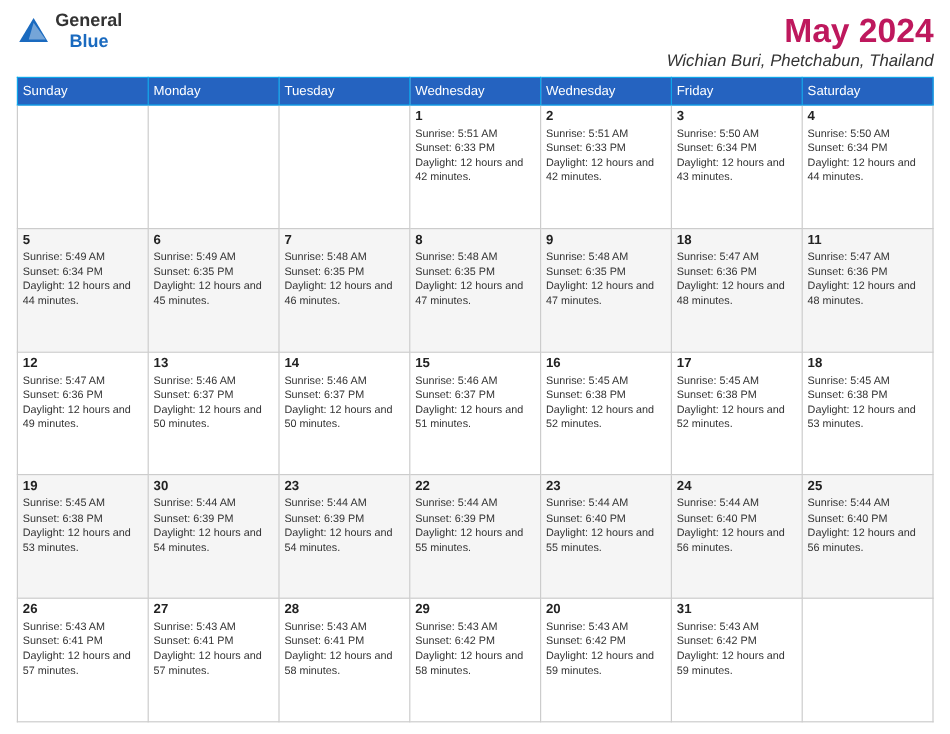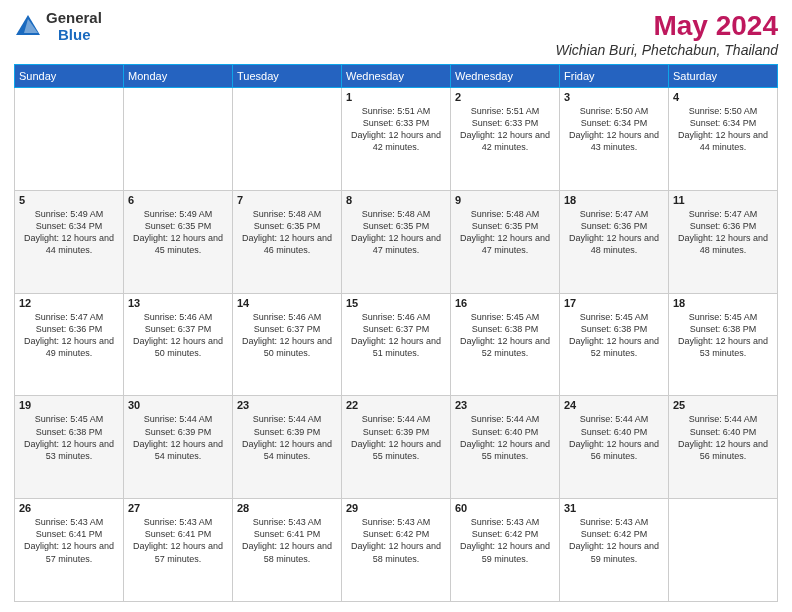--- a/index.html
+++ b/index.html
@@ -93,21 +93,20 @@
       font-size: 11px;
       font-weight: bold;
       color: #222;
       display: block;
       margin-bottom: 2px;
     }
     .day-info {
       font-size: 9px;
       color: #333;
       line-height: 1.35;
-      text-align: center;
     }
     .empty-cell {
       background: #f9f9f9;
     }
   </style>
 </head>
 <body>
 
 <div class="page">
   <div class="header">
@@ -320,21 +319,21 @@
 Sunset: 6:41 PM
 Daylight: 12 hours and 58 minutes.</div>
           </td>
           <td>
             <span class="day-num">29</span>
             <div class="day-info" style="white-space: pre-line;">Sunrise: 5:43 AM
 Sunset: 6:42 PM
 Daylight: 12 hours and 58 minutes.</div>
           </td>
           <td>
-            <span class="day-num">60</span>
+            <span class="day-num">20</span>
             <div class="day-info" style="white-space: pre-line;">Sunrise: 5:43 AM
 Sunset: 6:42 PM
 Daylight: 12 hours and 59 minutes.</div>
           </td>
           <td>
             <span class="day-num">31</span>
             <div class="day-info" style="white-space: pre-line;">Sunrise: 5:43 AM
 Sunset: 6:42 PM
 Daylight: 12 hours and 59 minutes.</div>
           </td>

